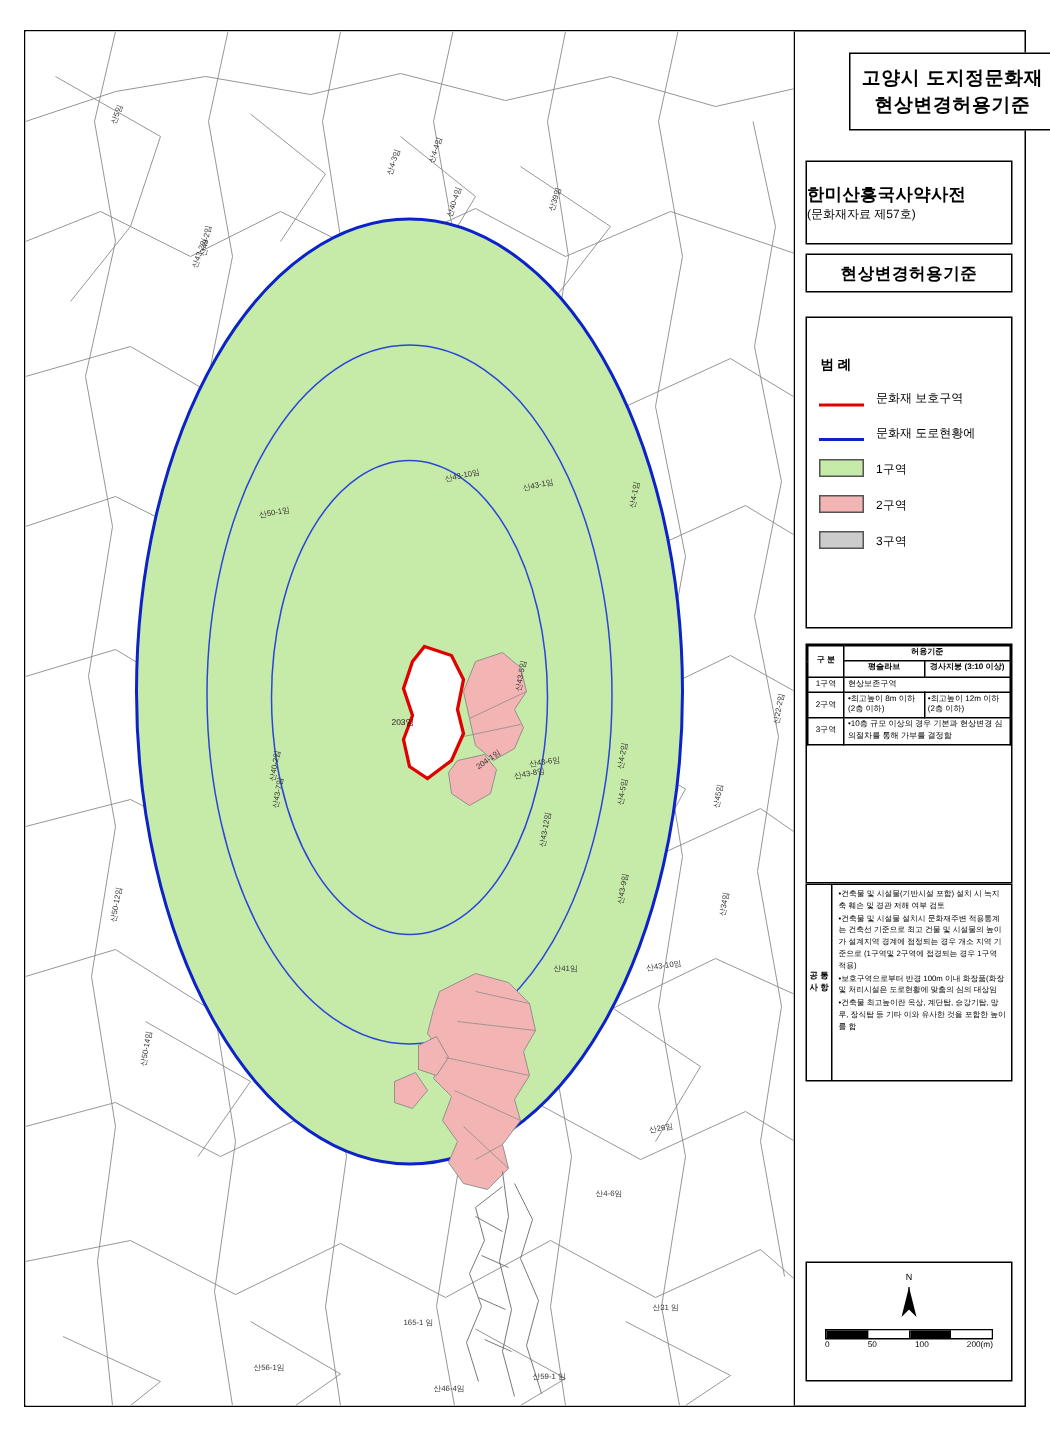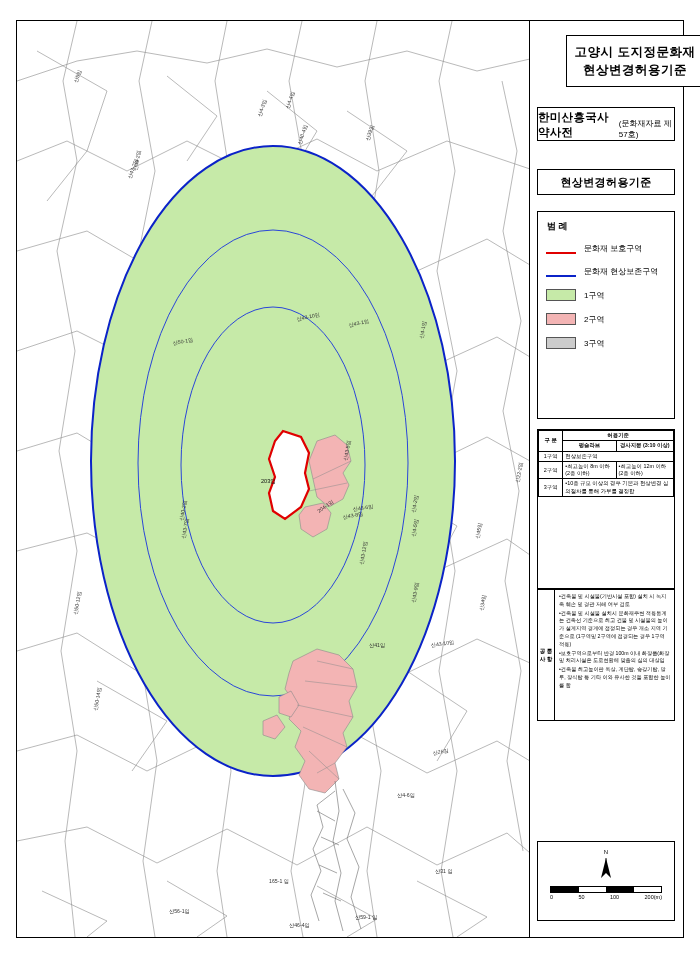--- a/index.html
+++ b/index.html
@@ -72,24 +72,24 @@
     margin-left: 29px;
   }
   .title-box .t {
     font-size: 12.5px;
     font-weight: bold;
     line-height: 18px;
     letter-spacing: .5px;
   }
   .name-box {
     top: 86px;
-    height: 34px;
-    display: flex;
-    flex-direction: row;
-    align-items: flex-end;
+    height: 56px;
+    display: flex;
+    flex-direction: column;
+    align-items: flex-start;
     justify-content: center;
   }
   .name-box .n1 { font-size: 11.5px; font-weight: bold; letter-spacing:.3px;}
   .name-box .n2 { font-size: 8px; margin-top: 0; }
 
   .std-box {
     top: 148px;
     height: 26px;
     display: flex;
     align-items: center;
@@ -99,21 +99,21 @@
 
   
   .legend-box {
     top: 190px;
     height: 208px;
     padding: 6px 8px;
   }
   .legend-title {
     font-size: 9px;
     font-weight: bold;
-    margin: 2px 0 10px 1px;
+    margin: 19px 0 10px 1px;
   }
   .legend-row {
     display: flex;
     align-items: flex-end;
     margin-bottom: 12px;
   }
   .legend-key {
     width: 30px;
     height: 12px;
     margin-right: 8px;
@@ -356,21 +356,21 @@
     <div class="rbox legend-box">
       <div class="legend-title">범 례</div>
 
       <div class="legend-row">
         <div class="legend-key key-line-red"></div>
         <div class="legend-label">문화재 보호구역</div>
       </div>
 
       <div class="legend-row">
         <div class="legend-key key-line-blue"></div>
-        <div class="legend-label">문화재 현상보존구역</div>
+        <div class="legend-label">문화재 도로현황에</div>
       </div>
 
       <div class="legend-row">
         <div class="legend-key key-sw" style="background:#c6eaa8"></div>
         <div class="legend-label">1구역</div>
       </div>
 
       <div class="legend-row">
         <div class="legend-key key-sw" style="background:#f3b4b4"></div>
         <div class="legend-label">2구역</div>

